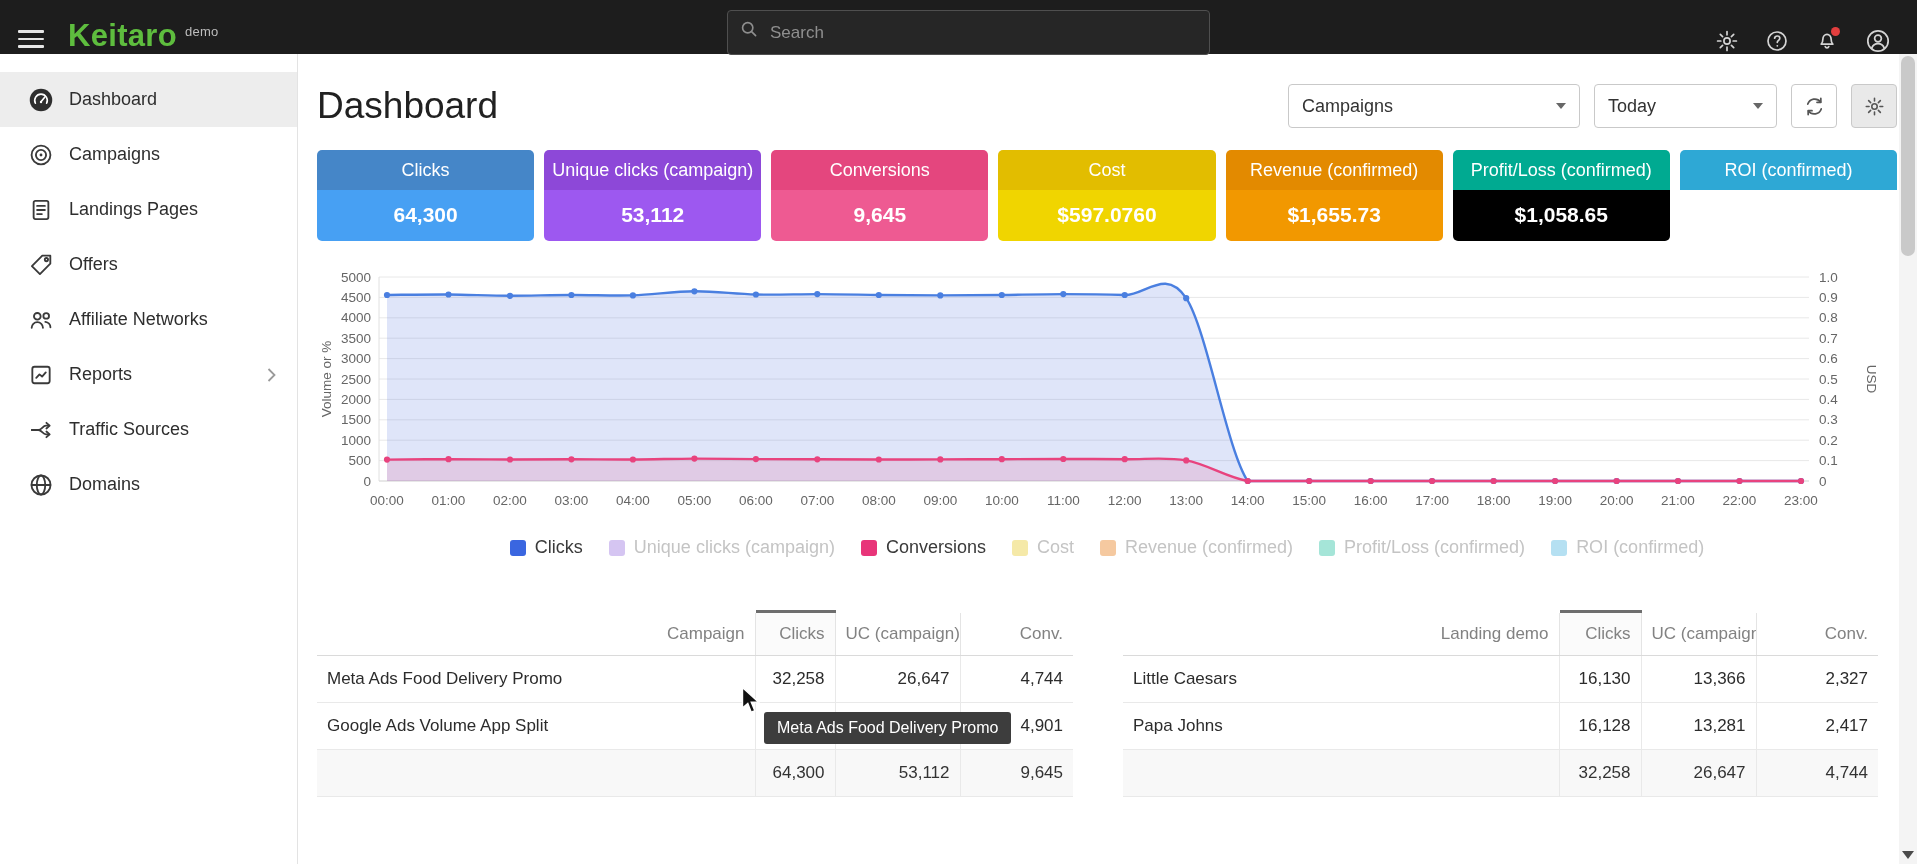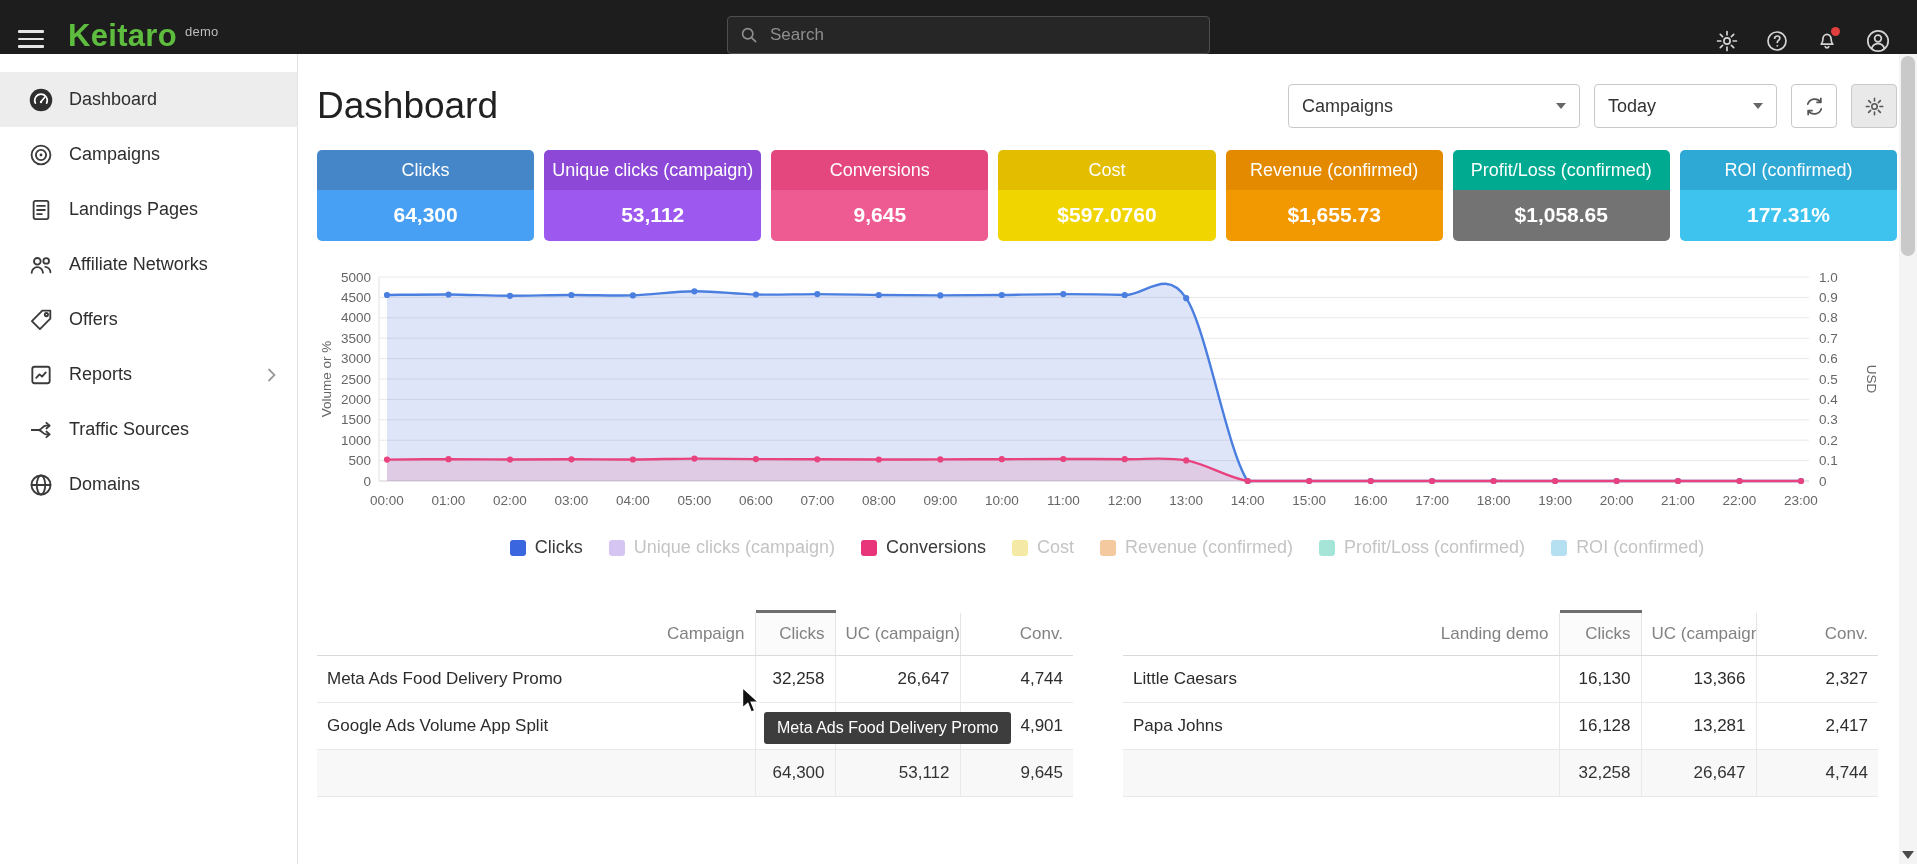--- a/index.html
+++ b/index.html
@@ -6,21 +6,21 @@
   html,body { margin:0; padding:0; width:1917px; height:864px; overflow:hidden;
     font-family:"Liberation Sans", sans-serif; background:#fff; }
 
   
   .topbar { position:relative; height:54px; background:#1d1d1d; display:flex; align-items:flex-end;
     padding:0 26px 0 16px; z-index:60; }
   .hamburger { width:30px; display:flex; flex-direction:column; gap:5px; cursor:pointer; padding:6px 2px; }
   .hamburger span { display:block; height:2.6px; background:#e6e6e6; border-radius:1px; }
   .logo { margin-left:22px; font-size:31px; font-weight:700; color:#5ebd3e; letter-spacing:.3px; }
   .logo .demo { font-size:13px; font-weight:400; color:#bdbdbd; margin-left:8px; vertical-align:10px; }
-  .search-wrap { position:absolute; left:727px; top:16px; width:483px; height:38px; }
+  .search-wrap { position:absolute; left:727px; top:10px; width:483px; height:45px; }
   .search-wrap svg { position:absolute; left:11px; top:8px; }
   .search-input { width:100%; height:100%; background:#262626; border:1px solid #4f4f4f; border-radius:4px;
     color:#ddd; font-size:17px; padding:0 12px 0 42px; outline:none; font-family:inherit; }
   .search-input::placeholder { color:#8f8f8f; }
   .top-icons { margin-left:auto; display:flex; align-items:center; gap:26px; }
   .top-icon { position:relative; cursor:pointer; display:flex; align-items:center; }
   .bell-dot { position:absolute; right:-1px; top:-2px; width:9px; height:9px; border-radius:50%; background:#e23e3e; }
 
   
   .layout { display:flex; height:810px; }
@@ -163,36 +163,36 @@
             <line x1="8.4" y1="8.2" x2="15.6" y2="8.2"></line>
             <line x1="8.4" y1="12" x2="15.6" y2="12"></line>
             <line x1="8.4" y1="15.8" x2="12.8" y2="15.8"></line>
           </svg>
         </span>
         <span class="s-label">Landings Pages</span>
       </div>
       <div class="side-item">
         <span class="s-icon">
           <svg viewBox="0 0 24 24" width="26" height="26" fill="none" stroke="#3a3a3a" stroke-width="1.7" stroke-linecap="round" stroke-linejoin="round">
+            <path d="M13.2 3.4h7.4v7.4l-9.6 9.6-7.4-7.4z"></path>
+            <circle cx="17" cy="7" r="1.5"></circle>
+          </svg>
+        </span>
+        <span class="s-label">Offers</span>
+      </div>
+      <div class="side-item">
+        <span class="s-icon">
+          <svg viewBox="0 0 24 24" width="26" height="26" fill="none" stroke="#3a3a3a" stroke-width="1.7" stroke-linecap="round" stroke-linejoin="round">
             <circle cx="8.6" cy="8.6" r="3.1"></circle>
             <path d="M3.4 19.2c0-2.9 2.3-5.2 5.2-5.2s5.2 2.3 5.2 5.2"></path>
             <circle cx="16.8" cy="8.2" r="2.6"></circle>
             <path d="M16 13.7c2.7.3 4.7 2.4 4.7 5.1"></path>
           </svg>
         </span>
         <span class="s-label">Affiliate Networks</span>
-      </div>
-      <div class="side-item">
-        <span class="s-icon">
-          <svg viewBox="0 0 24 24" width="26" height="26" fill="none" stroke="#3a3a3a" stroke-width="1.7" stroke-linecap="round" stroke-linejoin="round">
-            <path d="M13.2 3.4h7.4v7.4l-9.6 9.6-7.4-7.4z"></path>
-            <circle cx="17" cy="7" r="1.5"></circle>
-          </svg>
-        </span>
-        <span class="s-label">Offers</span>
       </div>
       <div class="side-item">
         <span class="s-icon">
           <svg viewBox="0 0 24 24" width="26" height="26" fill="none" stroke="#3a3a3a" stroke-width="1.7" stroke-linecap="round" stroke-linejoin="round">
             <rect x="4" y="4.4" width="16" height="15.2" rx="2"></rect>
             <path d="M7.6 14.6l3-3.2 2.4 2 3.4-3.8"></path>
           </svg>
         </span>
         <span class="s-label">Reports</span>
         <span class="s-chev">
@@ -269,25 +269,24 @@
         <div class="metric-card">
           <div class="mc-top" style="background:#e2bd00">Cost</div>
           <div class="mc-val" style="background:#f0d500">$597.0760</div>
         </div>
         <div class="metric-card">
           <div class="mc-top" style="background:#e38a00">Revenue (confirmed)</div>
           <div class="mc-val" style="background:#f29800">$1,655.73</div>
         </div>
         <div class="metric-card">
           <div class="mc-top" style="background:#00aa91">Profit/Loss (confirmed)</div>
-          <div class="mc-val" style="background:#737373">$1,058.65</div>
+          <div class="mc-val" style="background:#000000">$1,058.65</div>
         </div>
         <div class="metric-card">
           <div class="mc-top" style="background:#2ea8d5">ROI (confirmed)</div>
-          <div class="mc-val" style="background:#3ec3ee">177.31%</div>
         </div>
       </div>
 
     <div class="chart-area">
       <svg id="chart-svg" width="1560" height="252" viewBox="0 0 1560 252">
           <line x1="62" y1="214" x2="1492" y2="214" stroke="#cfcfcf" stroke-width="1"></line>
           <text class="tick" x="54" y="218.5" text-anchor="end">0</text>
           <text class="tick" x="1502" y="218.5">0</text>
           <line x1="62" y1="193.6" x2="1492" y2="193.6" stroke="#e8e8e8" stroke-width="1"></line>
           <text class="tick" x="54" y="198.1" text-anchor="end">500</text>

